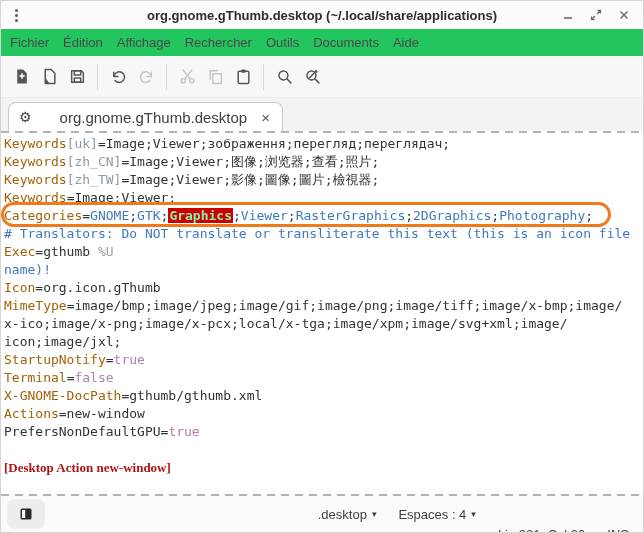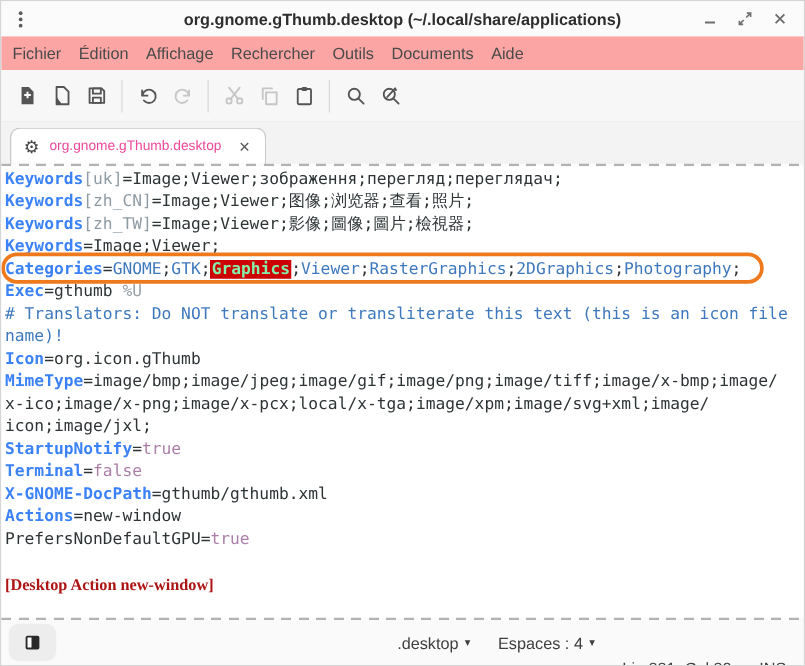--- a/index.html
+++ b/index.html
@@ -12,47 +12,47 @@
   }
   
   .titlebar { height:28px; flex:0 0 28px; display:flex; align-items:center; background:#fbfbfb; position:relative; }
   .kebab { width:22px; height:22px; margin-left:4px; display:flex; align-items:center; justify-content:center; flex-direction:column; gap:2px; cursor:pointer; }
   .kebab i { width:3px; height:3px; border-radius:50%; background:#5c5c5c; display:block; }
   .title { position:absolute; left:0; right:0; text-align:center; font-weight:bold; font-size:13px; color:#2d2d2d; pointer-events:none; }
   .winctl { margin-left:auto; display:flex; align-items:center; gap:10px; padding-right:10px; z-index:2; }
   .winbtn { width:18px; height:18px; display:flex; align-items:center; justify-content:center; color:#6e6e6e; cursor:pointer; }
   .winbtn svg { display:block; }
   
-  .menubar { height:27px; flex:0 0 27px; display:flex; align-items:center; padding-left:2px; background:#fca5a5; }
+  .menubar { height:27px; flex:0 0 27px; display:flex; align-items:center; padding-left:2px; background:#22c55e; }
   .menu-item { font-size:13px; color:#4a4a4a; padding:4px 7px; cursor:pointer; }
   
   .toolbar { height:42px; flex:0 0 42px; display:flex; align-items:center; padding-left:6px; background:#f7f7f7; border-bottom:1px solid #ececec; }
   .tbtn { width:28px; height:28px; border:none; background:transparent; display:flex; align-items:center; justify-content:center; color:#555555; cursor:pointer; }
   .tbtn.disabled { color:#c6c6c6; cursor:default; }
   .tsep { width:1px; height:26px; background:#dadada; margin:0 6px; }
   
   .tabstrip { height:33px; flex:0 0 33px; background:#f3f3f3; display:flex; align-items:flex-end; padding-left:7px; }
   .tab {
     height:29px; background:#ffffff; border:1px solid #c9c9c9; border-bottom:none;
     border-radius:8px 8px 0 0; display:flex; align-items:center; padding:0 12px 0 10px;
     gap:8px; cursor:pointer;
   }
   .tab-gear { font-size:14px; color:#444444; line-height:1; }
-  .tab-label { font-size:11px; color:#ec4899; }
+  .tab-label { font-size:15px; color:#404040;margin-left:20px; }
   .tab-close { font-size:15px; color:#5a5a5a; margin-left:6px; cursor:pointer; line-height:1; }
   
   .dashline { height:2px; flex:0 0 2px; background:repeating-linear-gradient(90deg,#b3b3b3 0 8px,transparent 8px 14px); }
   
   .editor {
     flex:1 1 auto; background:#ffffff; position:relative; overflow:hidden;
     font-family:"DejaVu Sans Mono","Liberation Mono",monospace;
     font-size:13px; line-height:18px; padding:2px 0 0 3px; cursor:text;
   }
   .line { white-space:pre; height:18px; }
-  .tok-k { color:#3b82f6; font-weight:bold; }
+  .tok-k { color:#a16207; font-weight:normal; }
   .tok-l { color:#8f9ba3; }
   .tok-p { color:#2e3436; }
   .tok-b { color:#3e79bd; }
   .tok-f { color:#9aa0a6; }
   .tok-t { color:#ad7fa8; }
   .tok-g { color:#ad1414; font-weight:bold;font-family:Liberation Serif, serif; }
   .tok-m { background:#cc0000; color:#86efac; font-weight:bold; padding:0 1px; }
   .annot-box {
     position:absolute; left:0px; top:69px; width:610px; height:25px;
     border:3px solid #ee7a1d; border-radius:13px; pointer-events:none;
@@ -185,22 +185,22 @@
   </div>
 
   <div class="dashline"></div>
 
   <div class="editor">
       <div class="line"><span class="tok tok-k">Keywords</span><span class="tok tok-l">[uk]</span><span class="tok tok-p">=Image;Viewer;зображення;перегляд;переглядач;</span></div>
       <div class="line"><span class="tok tok-k">Keywords</span><span class="tok tok-l">[zh_CN]</span><span class="tok tok-p">=Image;Viewer;图像;浏览器;查看;照片;</span></div>
       <div class="line"><span class="tok tok-k">Keywords</span><span class="tok tok-l">[zh_TW]</span><span class="tok tok-p">=Image;Viewer;影像;圖像;圖片;檢視器;</span></div>
       <div class="line"><span class="tok tok-k">Keywords</span><span class="tok tok-p">=Image;Viewer;</span></div>
       <div class="line"><span class="tok tok-k">Categories</span><span class="tok tok-p">=</span><span class="tok tok-b">GNOME</span><span class="tok tok-p">;</span><span class="tok tok-b">GTK</span><span class="tok tok-p">;</span><span class="tok tok-m">Graphics</span><span class="tok tok-p">;</span><span class="tok tok-b">Viewer</span><span class="tok tok-p">;</span><span class="tok tok-b">RasterGraphics</span><span class="tok tok-p">;</span><span class="tok tok-b">2DGraphics</span><span class="tok tok-p">;</span><span class="tok tok-b">Photography</span><span class="tok tok-p">;</span></div>
+      <div class="line"><span class="tok tok-b"># Translators: Do NOT translate or transliterate this text (this is an icon file</span></div>
       <div class="line"><span class="tok tok-k">Exec</span><span class="tok tok-p">=gthumb </span><span class="tok tok-f">%U</span></div>
-      <div class="line"><span class="tok tok-b"># Translators: Do NOT translate or transliterate this text (this is an icon file</span></div>
       <div class="line"><span class="tok tok-b">name)!</span></div>
       <div class="line"><span class="tok tok-k">Icon</span><span class="tok tok-p">=org.icon.gThumb</span></div>
       <div class="line"><span class="tok tok-k">MimeType</span><span class="tok tok-p">=image/bmp;image/jpeg;image/gif;image/png;image/tiff;image/x-bmp;image/</span></div>
       <div class="line"><span class="tok tok-p">x-ico;image/x-png;image/x-pcx;local/x-tga;image/xpm;image/svg+xml;image/</span></div>
       <div class="line"><span class="tok tok-p">icon;image/jxl;</span></div>
       <div class="line"><span class="tok tok-k">StartupNotify</span><span class="tok tok-p">=</span><span class="tok tok-t">true</span></div>
       <div class="line"><span class="tok tok-k">Terminal</span><span class="tok tok-p">=</span><span class="tok tok-t">false</span></div>
       <div class="line"><span class="tok tok-k">X-GNOME-DocPath</span><span class="tok tok-p">=gthumb/gthumb.xml</span></div>
       <div class="line"><span class="tok tok-k">Actions</span><span class="tok tok-p">=new-window</span></div>
       <div class="line"><span class="tok tok-p">PrefersNonDefaultGPU=</span><span class="tok tok-t">true</span></div>

